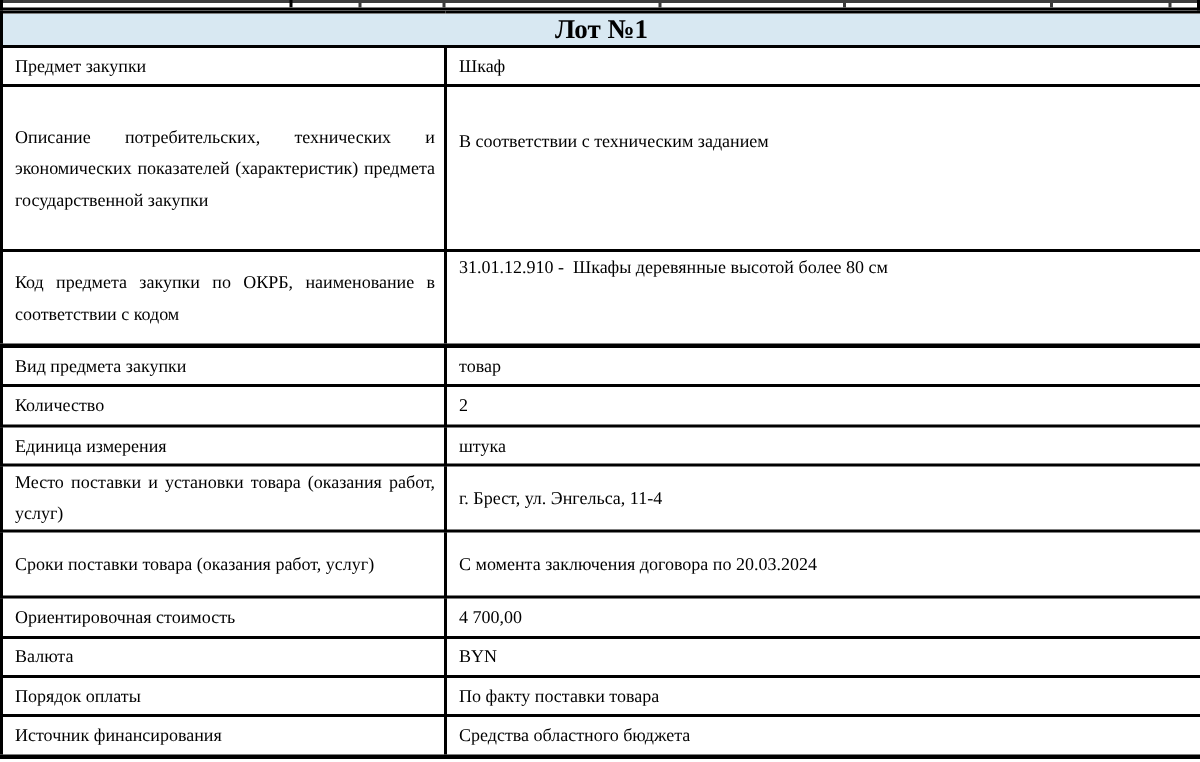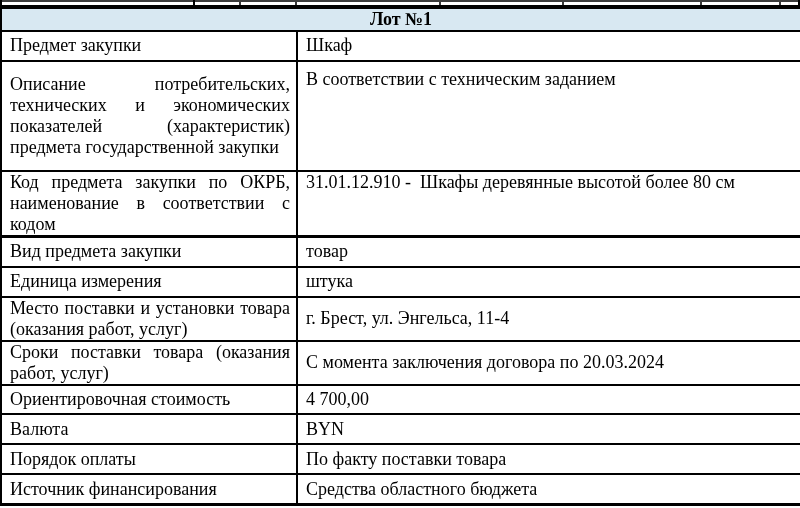--- a/index.html
+++ b/index.html
@@ -26,38 +26,38 @@
   .clipped-row .divider{position:absolute;top:0;bottom:0;width:2px;background:var(--border);}
   .clipped-row .frag{position:absolute;top:2px;height:4px;width:2px;background:#3a3a3a;}
   
   table.lot-table{
     border-collapse:collapse;table-layout:fixed;
     width:800px;height:499px;
   }
   table.lot-table td{
     border:2px solid var(--border);
     padding:0 6px 0 8px;
-    font-size:18px;line-height:21px;
+    font-size:12px;line-height:21px;
     vertical-align:middle;
     overflow:hidden;
   }
   tr.title-row td{
     font-weight:bold;text-align:center;height:21px;
     padding:0;font-size:18px;
   }
   tr.lot-row td{
     font-weight:bold;text-align:center;height:21px;
     padding:0;font-size:18px;
     background:var(--lot-bg);
     margin-top:44px;
   }
   td.lbl{text-align:justify;}
   td.val{padding:0 8px 0 10px;white-space:pre-wrap;}
   tr.r2 td{height:110px;}
-  tr.r2 td.val{vertical-align:top;padding-top:7px;}
+  tr.r2 td.val{vertical-align:top;padding-top:26px;}
   tr.r3 td{height:63px;border-bottom:3px solid var(--border);}
   tr.r3 td.val{vertical-align:top;margin-left:44px;}
   tr.r7 td{height:42px;}
   tr.r8 td{height:44px;}
   tr.r12 td{border-bottom:3px solid var(--border);margin-top:13px;}
 </style>
 </head>
 <body>
 
 <div class="page">
@@ -92,20 +92,24 @@
         <td class="val">В соответствии с техническим заданием</td>
       </tr>
       <tr class="row r3">
         <td class="lbl">Код предмета закупки по ОКРБ, наименование в соответствии с кодом</td>
         <td class="val">31.01.12.910 -  Шкафы деревянные высотой более 80 см</td>
       </tr>
       <tr class="row r4">
         <td class="lbl">Вид предмета закупки</td>
         <td class="val">товар</td>
       </tr>
+      <tr class="row r5">
+        <td class="lbl">Количество</td>
+        <td class="val">2</td>
+      </tr>
       <tr class="row r6">
         <td class="lbl">Единица измерения</td>
         <td class="val">штука</td>
       </tr>
       <tr class="row r7">
         <td class="lbl">Место поставки и установки товара (оказания работ, услуг)</td>
         <td class="val">г. Брест, ул. Энгельса, 11-4</td>
       </tr>
       <tr class="row r8">
         <td class="lbl">Сроки поставки товара (оказания работ, услуг)</td>

